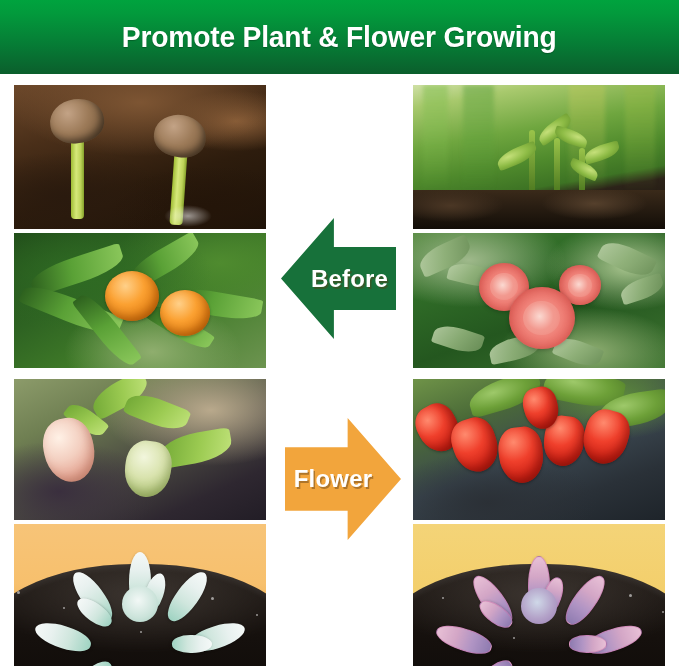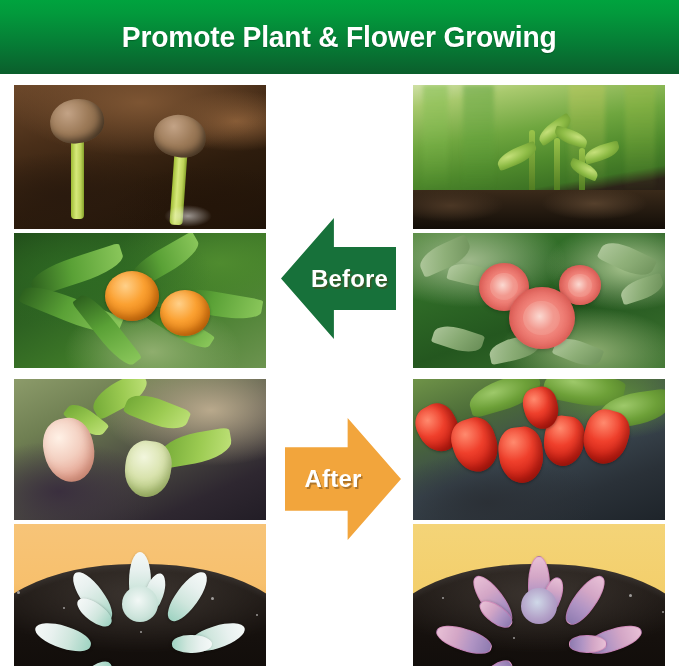--- a/index.html
+++ b/index.html
@@ -454,14 +454,14 @@
 
 </div>
 
 <div class="arrow arrow-before">
   <div class="arrow-shape"></div>
   <div class="arrow-label">Before</div>
 </div>
 
 <div class="arrow arrow-after">
   <div class="arrow-shape"></div>
-  <div class="arrow-label">After</div>
+  <div class="arrow-label">Flower</div>
 </div>
 
 </body></html>

